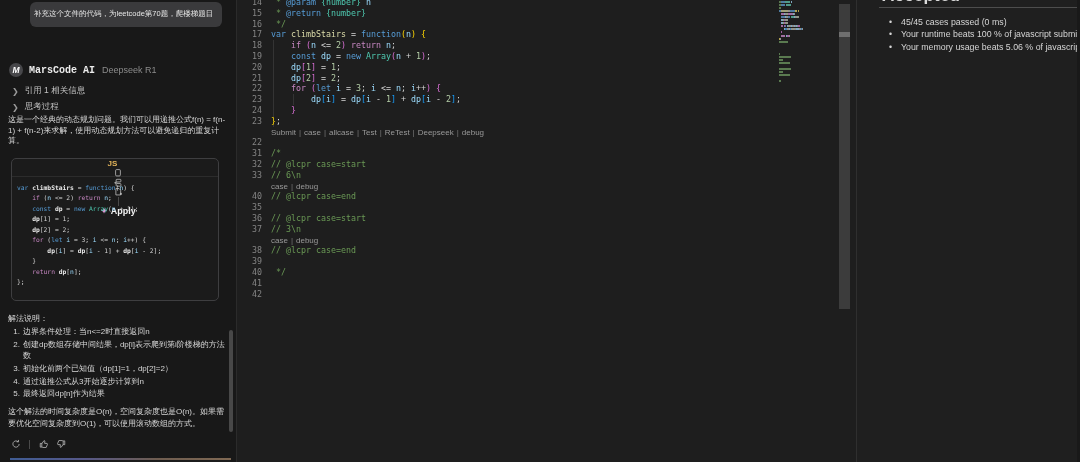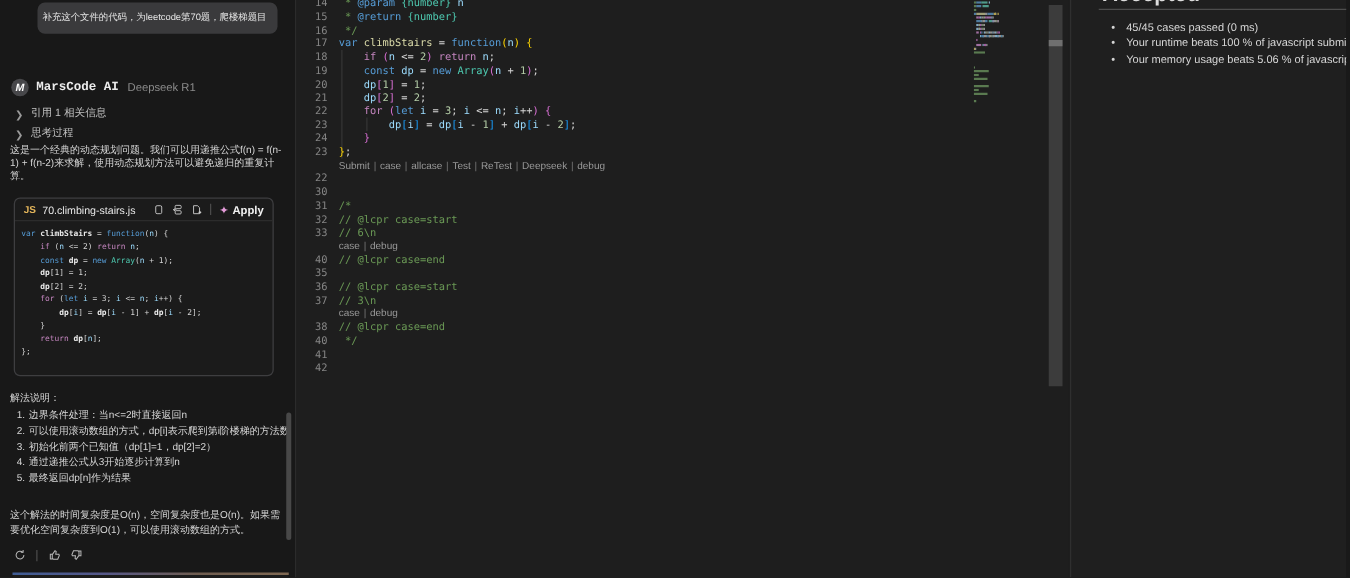--- a/index.html
+++ b/index.html
@@ -23,21 +23,21 @@
   .collapse-row { position:absolute; left:12px; display:flex; align-items:center;
     color:#c2c2c2; font-size:8.5px; }
   .collapse-row .chev { color:#9a9a9a; font-size:8px; margin-right:6px; }
   .chat-par { position:absolute; left:8px; width:224px; color:#d6d6d6;
     font-size:8px; line-height:10.7px; }
 
   
   .code-card { position:absolute; left:11px; top:158px; width:208px; height:143px;
     background:#1b1b1b; border:1px solid #3e3e40; border-radius:5px; overflow:hidden; }
   .card-header { height:18px; display:flex; align-items:center; padding:0 7px;
-    border-bottom:1px solid #2c2c2c; }
+    border-bottom:1px solid #2c2c2c;flex-direction:column; }
   .lang-badge { color:#e2b45a; font-weight:bold; font-size:8px; margin-right:5px; }
   .card-filename { color:#e8e8e8; font-size:8.5px; flex:1 1 auto; white-space:nowrap;
     overflow:hidden; }
   .card-icon { width:8.5px; height:9.5px; margin-left:6.5px; flex:none; }
   .card-icon svg { display:block; width:100%; height:100%; }
   .card-sep { width:1px; height:9px; background:#4a4a4a; margin-left:6.5px; flex:none; }
   .apply-btn { display:flex; align-items:center; margin-left:6px; flex:none; }
   .apply-btn .sparkle { color:#e39bd8; font-size:9px; margin-right:3px; }
   .apply-btn .apply-label { color:#f2f2f2; font-weight:bold; font-size:9px; }
   .card-code { padding:6px 0 0 5px; font-family:"DejaVu Sans Mono", monospace;
@@ -167,21 +167,21 @@
     </div>
 
     <div class="notes-title">解法说明：</div>
     <div class="notes-list" id="notes-list">
         <div class="note-item">
           <span class="note-num">1.</span>
           <span>边界条件处理：当n&lt;=2时直接返回n</span>
         </div>
         <div class="note-item">
           <span class="note-num">2.</span>
-          <span>可以使用滚动数组的方式，dp[i]表示爬到第i阶楼梯的方法数</span>
+          <span>创建dp数组存储中间结果，dp[i]表示爬到第i阶楼梯的方法数</span>
         </div>
         <div class="note-item">
           <span class="note-num">3.</span>
           <span>初始化前两个已知值（dp[1]=1，dp[2]=2）</span>
         </div>
         <div class="note-item">
           <span class="note-num">4.</span>
           <span>通过递推公式从3开始逐步计算到n</span>
         </div>
         <div class="note-item">
@@ -241,39 +241,39 @@
           <span class="lens-sep">|</span>
           <span class="lens-link">Test</span>
           <span class="lens-sep">|</span>
           <span class="lens-link">ReTest</span>
           <span class="lens-sep">|</span>
           <span class="lens-link">Deepseek</span>
           <span class="lens-sep">|</span>
           <span class="lens-link">debug</span>
         </div>
         <div class="crow"><span class="lnum">22</span><span class="ltext"></span></div>
-        <div class="crow"><span class="lnum">30</span><span class="ltext"></span></div>
         <div class="crow"><span class="lnum">31</span><span class="ltext"><span class="tk-cmt">/*</span></span></div>
         <div class="crow"><span class="lnum">32</span><span class="ltext"><span class="tk-cmt">// @lcpr case=start</span></span></div>
         <div class="crow"><span class="lnum">33</span><span class="ltext"><span class="tk-cmt">// 6\n</span></span></div>
         <div class="lens-row">
           <span class="lens-link">case</span>
           <span class="lens-sep">|</span>
           <span class="lens-link">debug</span>
         </div>
         <div class="crow"><span class="lnum">40</span><span class="ltext"><span class="tk-cmt">// @lcpr case=end</span></span></div>
         <div class="crow"><span class="lnum">35</span><span class="ltext"></span></div>
         <div class="crow"><span class="lnum">36</span><span class="ltext"><span class="tk-cmt">// @lcpr case=start</span></span></div>
         <div class="crow"><span class="lnum">37</span><span class="ltext"><span class="tk-cmt">// 3\n</span></span></div>
         <div class="lens-row">
           <span class="lens-link">case</span>
           <span class="lens-sep">|</span>
           <span class="lens-link">debug</span>
         </div>
         <div class="crow"><span class="lnum">38</span><span class="ltext"><span class="tk-cmt">// @lcpr case=end</span></span></div>
+        <div class="crow"><span class="lnum">39</span><span class="ltext"></span></div>
         <div class="crow"><span class="lnum">40</span><span class="ltext"><span class="tk-cmt"> */</span></span></div>
         <div class="crow"><span class="lnum">41</span><span class="ltext"></span></div>
         <div class="crow"><span class="lnum">42</span><span class="ltext"></span></div>
       </div>
     <div class="minimap" id="minimap">
         <div class="mm-line">
           <span class="mm-tok" style="width: 1.86px; background: rgb(90, 122, 80);"></span>
           <span class="mm-tok" style="width: 3.72px; background: rgb(79, 124, 160);"></span>
           <span class="mm-tok" style="width: 0.62px;"></span>
           <span class="mm-tok" style="width: 4.96px; background: rgb(79, 154, 138);"></span>

